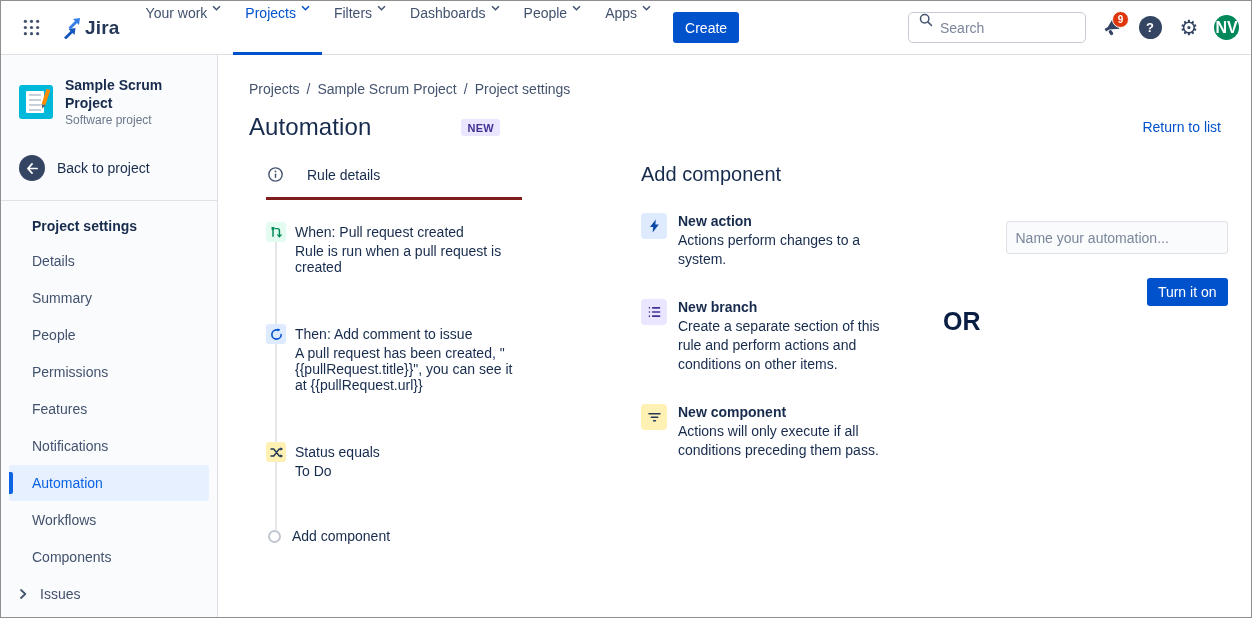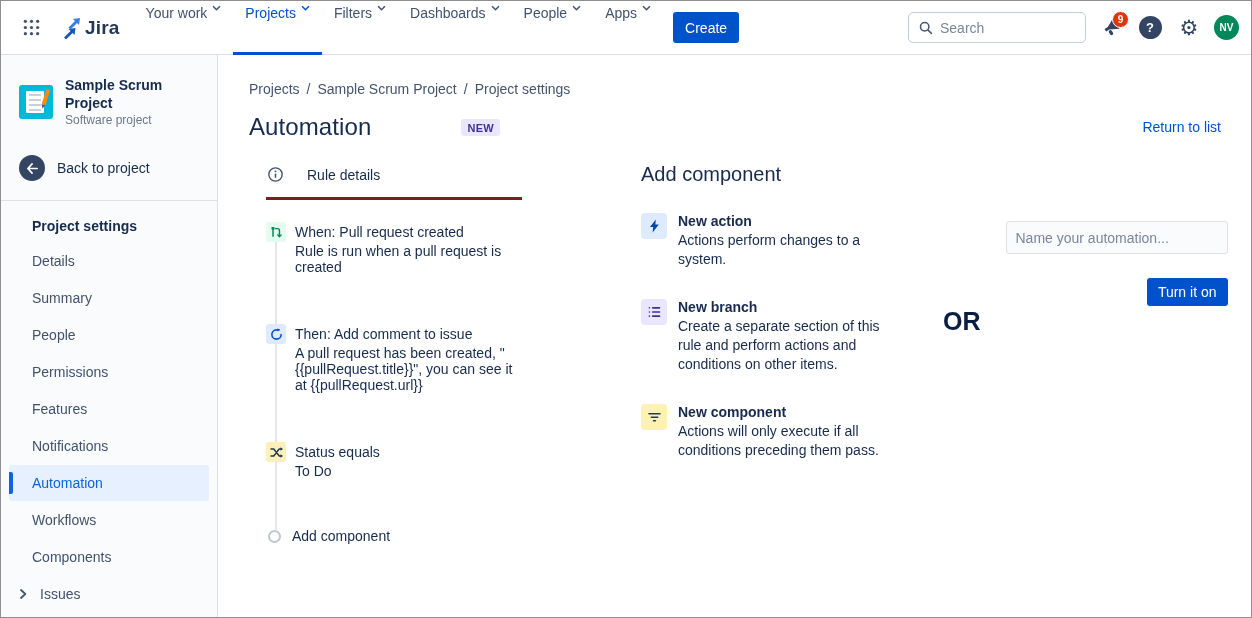--- a/index.html
+++ b/index.html
@@ -37,37 +37,37 @@
   .nav-item.active { color:#0052CC; border-bottom-color:#0052CC; }
   .nav-item.active svg path { stroke:#0052CC; }
   .create-btn {
     margin-left:10px; background:#0052CC; color:#fff;
     font-size:14px; font-weight:500; border:none; border-radius:3px;
     height:31px; padding:0 12px; cursor:pointer;
   }
   .topnav-right { margin-left:auto; display:flex; align-items:center; gap:11px; }
   .search-box {
     width:178px; height:31px; border:1px solid #c5ccd6; border-radius:5px;
-    display:flex; align-items:center; gap:7px; padding:0 10px; background:#fff;
+    display:flex; gap:7px; padding:0 10px; background:#fff;
   }
   .search-box input {
     border:none; outline:none; width:120px; font-size:14px;
     font-family:"Liberation Sans", sans-serif; color:#172B4D; background:transparent;
   }
   .search-box input::placeholder { color:#7A869A; }
   .icon-btn { position:relative; width:28px; height:28px; display:flex; align-items:center; justify-content:center; cursor:pointer; }
   .notif-badge {
     position:absolute; top:-3px; right:-4px; min-width:17px; height:17px;
     background:#DE350B; color:#fff; border-radius:9px; font-size:10px; font-weight:700;
     display:flex; align-items:center; justify-content:center; padding:0 4px;
     border:1px solid #fff;
   }
   .help-circle { width:23px; height:23px; border-radius:50%; background:#344563; color:#fff; font-size:13px; font-weight:700; display:flex; align-items:center; justify-content:center; }
   .gear-glyph { font-size:21px; color:#344563; line-height:1; }
-  .avatar { width:25px; height:25px; border-radius:50%; background:#00875A; color:#fff; font-size:10px; font-weight:700; display:flex; align-items:center; justify-content:center; cursor:pointer; }
+  .avatar { width:25px; height:25px; border-radius:50%; background:#00875A; color:#fff; font-size:16px; font-weight:700; display:flex; align-items:center; justify-content:center; cursor:pointer; }
 
   
   .page-body { flex:1; display:flex; min-height:0; }
 
   
   .sidebar {
     width:217px; flex:0 0 217px; background:#FAFBFC;
     border-right:1px solid #dcdfe4; padding-top:20px;
     overflow:hidden;
   }

